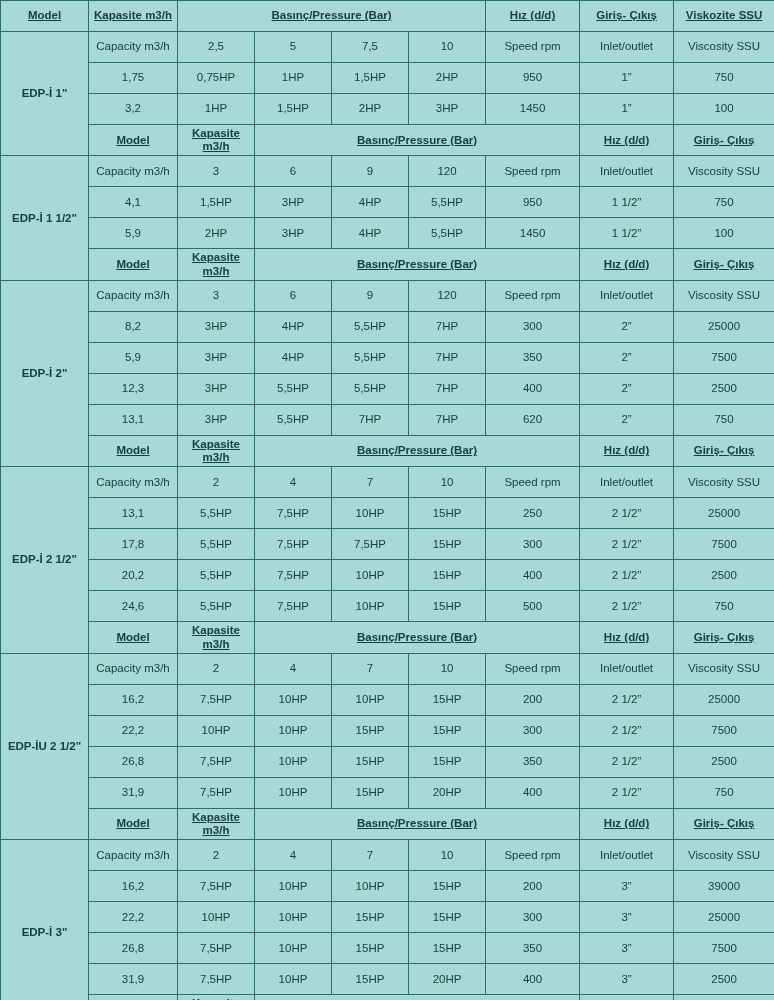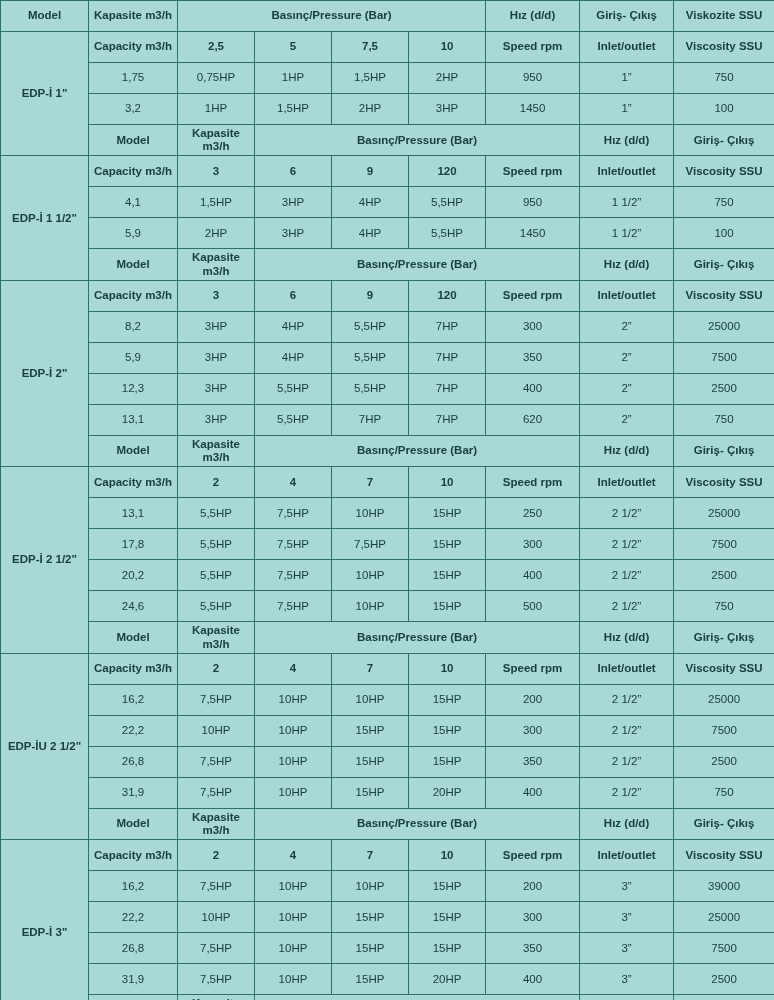--- a/index.html
+++ b/index.html
@@ -34,23 +34,24 @@
   col.c3 { width: 77px; }
   col.c4 { width: 77px; }
   col.c5 { width: 77px; }
   col.c6 { width: 94px; }
   col.c7 { width: 94px; }
   col.c8 { width: 101px; }
 
   td.hdr {
     font-weight: bold;
     background: #a9d9d4;
+    text-decoration: underline;
   }
   td.sub {
-    font-weight: bold;
+    font-weight: normal;
     background: #a9d9d4;
   }
   td.model {
     font-weight: bold;
     background: #a9d9d4;
   }
   td.data {
     background: #a9d9d4;
   }
   td.pressure-span {

